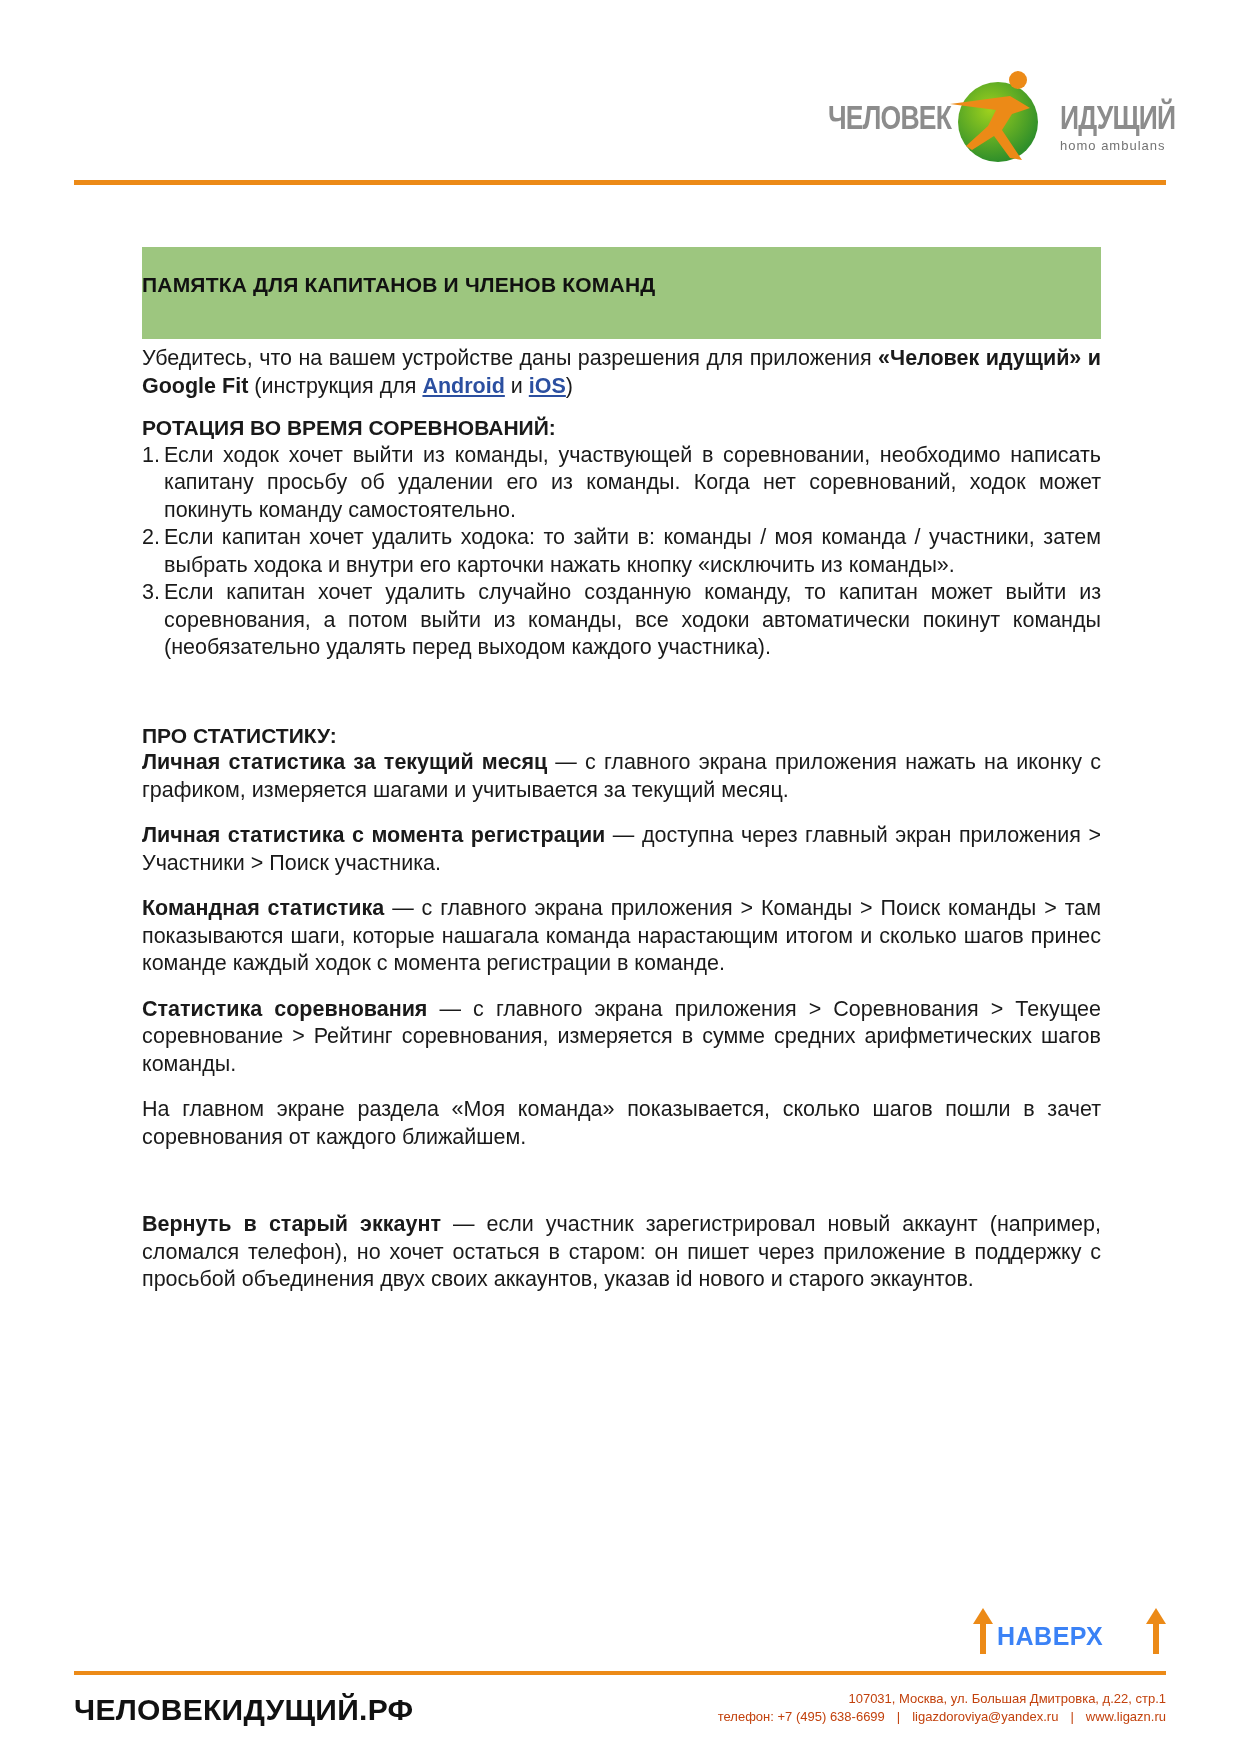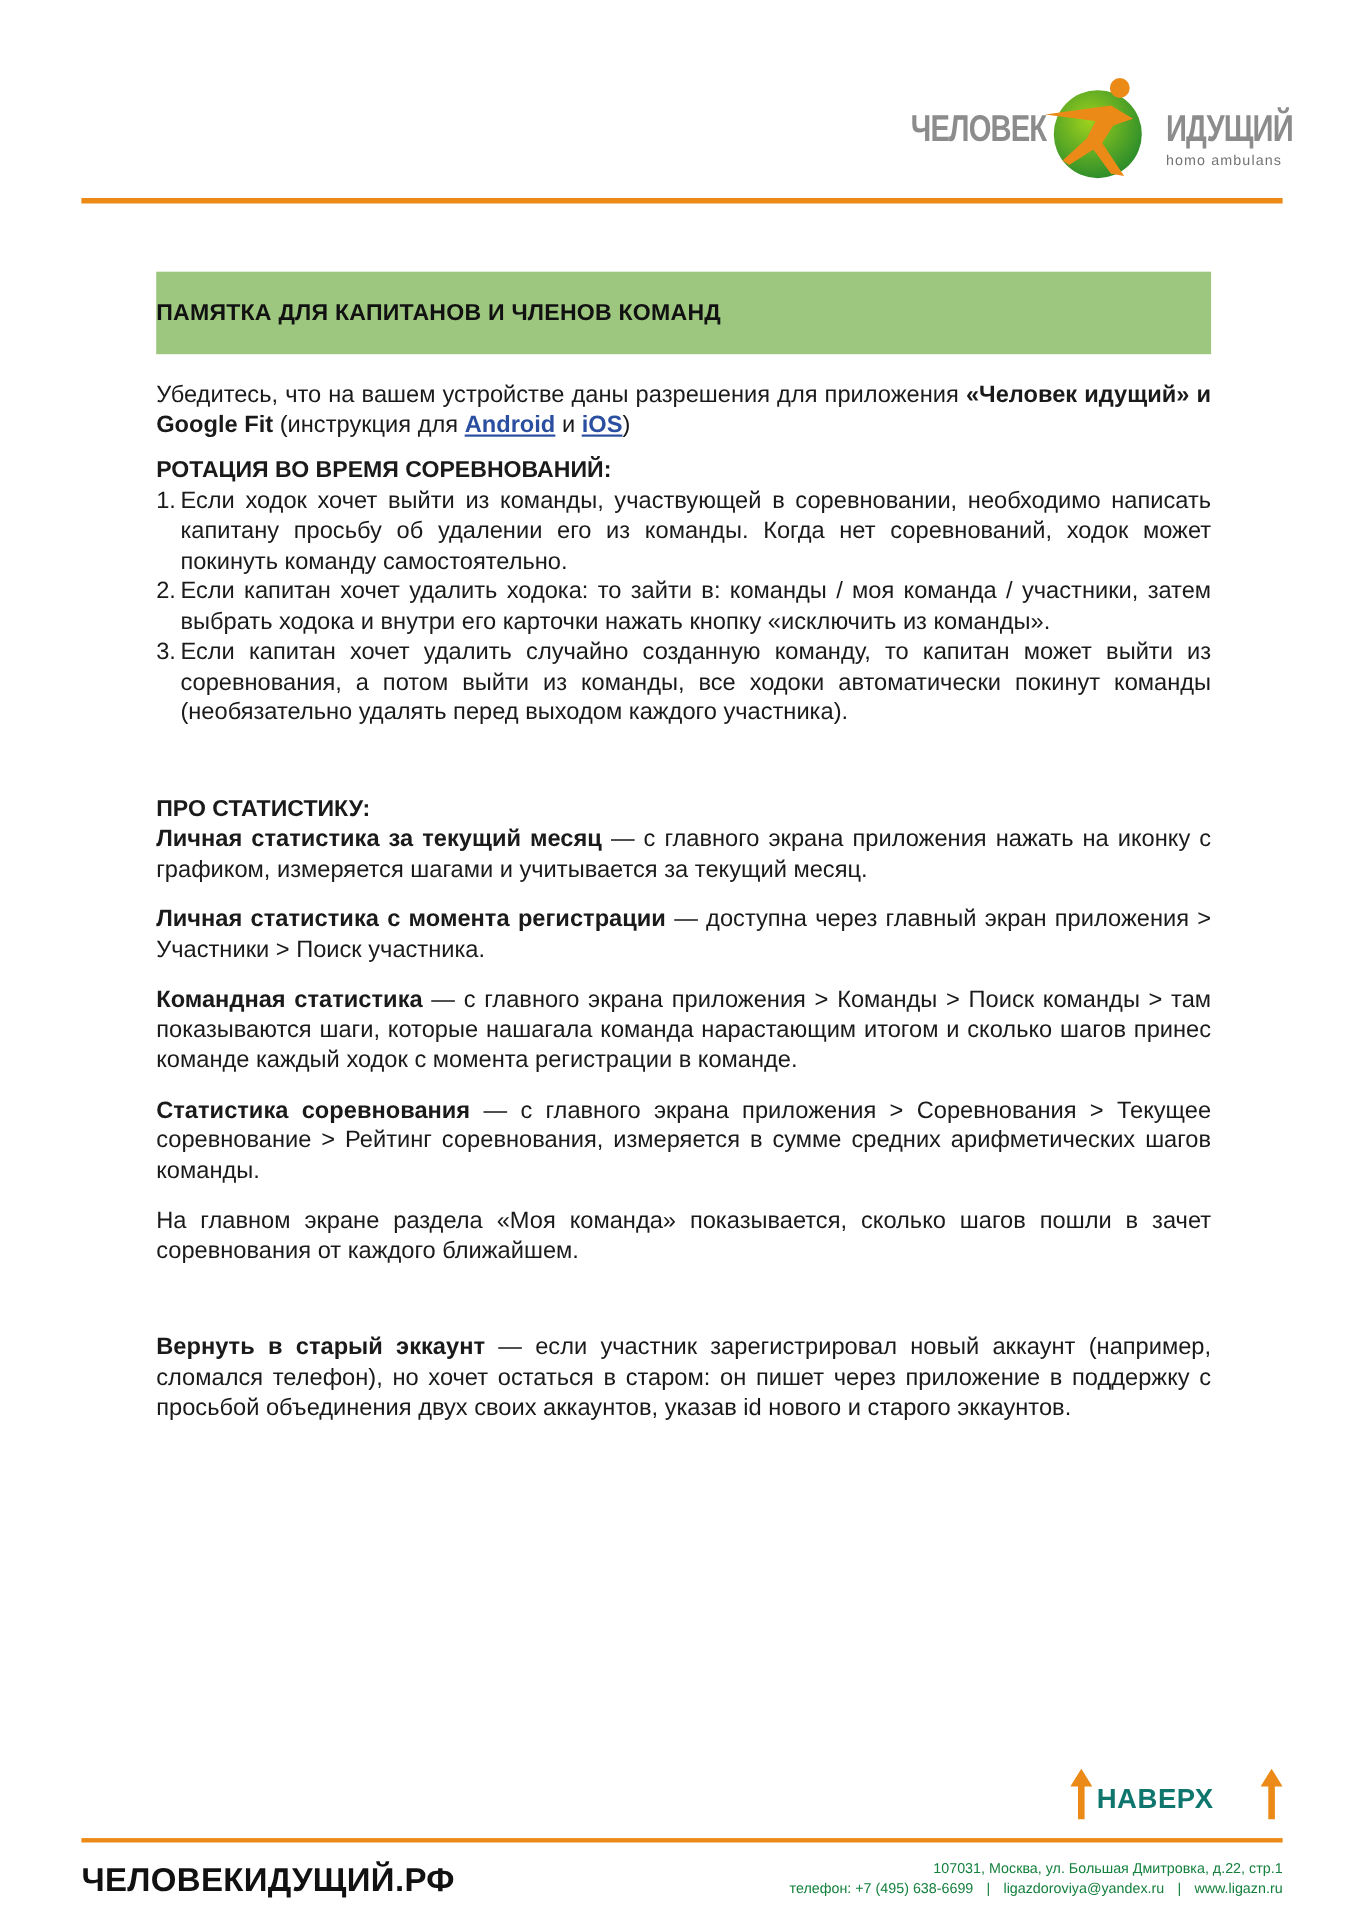--- a/index.html
+++ b/index.html
@@ -7,42 +7,42 @@
          font-family: "DejaVu Sans", "Liberation Sans", sans-serif; color: #1a1a1a; }
   .logo { position: absolute; left: 820px; top: 68px; width: 360px; height: 110px; }
   .logo .word { position: absolute; font-family: "Liberation Sans", sans-serif; font-weight: 700;
                 color: #8c8c8c; font-size: 34px; letter-spacing: -1px; transform: scaleX(0.78); transform-origin: left center; }
   .logo .w1 { left: 8px; top: 30px; }
   .logo .w2 { left: 240px; top: 30px; }
   .logo .tag { position: absolute; left: 240px; top: 70px; color: #737373; font-size: 13px;
                font-family: Liberation Sans, sans-serif; letter-spacing: 1px; }
   .logo svg { position: absolute; left: 130px; top: 0; }
   .rule-top { position: absolute; left: 74px; top: 180px; width: 1092px; height: 5px; background: #ec8a17; }
-  .banner { position: absolute; left: 142px; top: 247px; width: 959px; height: 75px; background: #9dc67f; }
+  .banner { position: absolute; left: 142px; top: 247px; width: 959px; height: 92px; background: #9dc67f; }
   .banner h1 { margin: 0; position: absolute; left: 0; top: 26px; font-size: 21px; font-weight: 700; color: #111;
                font-family: "Liberation Sans", sans-serif; letter-spacing: 0.2px; }
   .content { position: absolute; left: 142px; top: 345px; width: 959px;
              font-family: "Liberation Sans", sans-serif; font-size: 21.5px; line-height: 27.5px; color: #1a1a1a; }
   .content p { margin: 0; text-align: justify; }
   .content b { font-weight: 700; }
   .lnk { color: #2b4fa0; font-weight: 700; text-decoration: underline; }
   .h2 { font-weight: 700; font-size: 21px; margin: 0; }
   .intro { margin-bottom: 14px !important; }
   ol { margin: 0; padding: 0; list-style: none; }
   ol li { position: relative; padding-left: 22px; text-align: justify; }
   ol li .num { position: absolute; left: 0; top: 0; }
   .gap-section { height: 60px; }
   .para { margin-bottom: 18px !important; }
   .up-logo { position: absolute; left: 973px; top: 1608px; width: 193px; height: 46px; }
-  .up-logo .txt { position: absolute; left: 24px; top: 14px; color: #0f766e; font-weight: 700; font-size: 25px;
+  .up-logo .txt { position: absolute; left: 24px; top: 14px; color: #3b82f6; font-weight: 700; font-size: 25px;
                   font-family: "Liberation Sans", sans-serif; letter-spacing: 0.5px; }
   .rule-bottom { position: absolute; left: 74px; top: 1671px; width: 1092px; height: 4px; background: #ec8a17; }
   .site { position: absolute; left: 74px; top: 1693px; font-weight: 700; font-size: 30px; color: #111;
           font-family: "Liberation Sans", sans-serif; letter-spacing: 0.3px; }
-  .addr { position: absolute; right: 75px; top: 1690px; text-align: right; font-size: 13px; line-height: 18px; color: #15803d;
+  .addr { position: absolute; right: 75px; top: 1690px; text-align: right; font-size: 13px; line-height: 18px; color: #c2410c;
           font-family: "Liberation Sans", sans-serif; }
   .addr .sep { padding: 0 12px; }
 </style>
 </head>
 <body>
 
 <div class="logo">
   <span class="word w1">ЧЕЛОВЕК</span>
   <svg width="100" height="100" viewBox="0 0 100 100">
     <defs>

